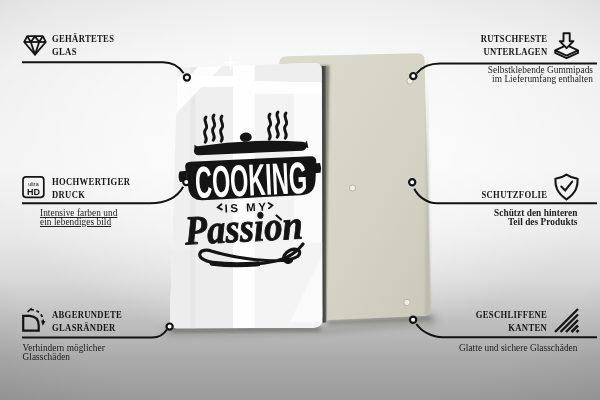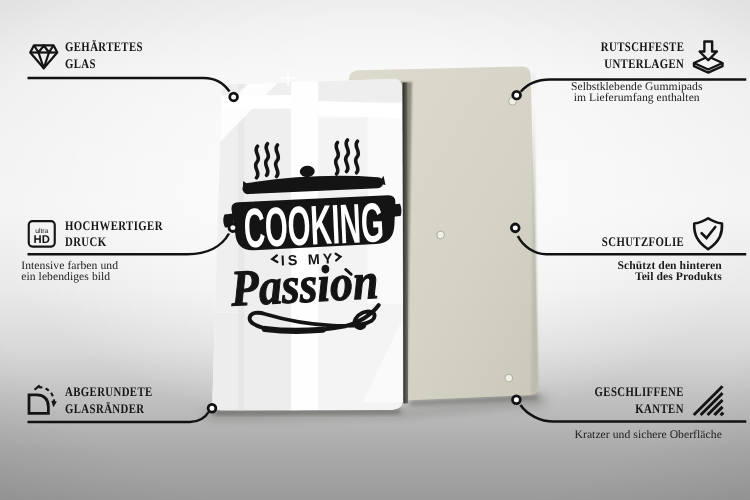--- a/index.html
+++ b/index.html
@@ -205,29 +205,30 @@
       <path d="M571.5,332 L578,325.5" stroke-width="2.5"></path>
       <path d="M576.5,332.2 L578.6,330.1" stroke-width="2.5"></path>
     </g>
   </svg>
 
   <div class="t title L tL" style="left:52px;top:31.5px;">GEHÄRTETES<br>GLAS</div>
 
 
   <div class="t title L tL" style="left:52px;top:174.5px;">HOCHWERTIGER<br>DRUCK</div>
 
-  <div class="t desc L" style="left:17px;top:209px;">Intensive farben und<br>ein lebendiges bild</div>
+  <div class="t desc L" style="left:40px;top:209px;text-decoration:underline;">Intensive farben und<br>ein lebendiges bild</div>
 
   <div class="t title L tL" style="left:52px;top:308px;">ABGERUNDETE<br>GLASRÄNDER</div>
 
+  <div class="t desc L" style="left:22.5px;top:344px;">Verhindern möglicher<br>Glasschäden</div>
 
   <div class="t title R tR" style="right:52.5px;top:31.5px;">RUTSCHFESTE<br>UNTERLAGEN</div>
 
-  <div class="t desc R" style="right:38px;top:66px;text-align:center;">Selbstklebende Gummipads<br>im Lieferumfang enthalten</div>
+  <div class="t desc R" style="right:7px;top:66px;">Selbstklebende Gummipads<br>im Lieferumfang enthalten</div>
 
   <div class="t title R tR" style="right:52.5px;top:187.5px;">SCHUTZFOLIE</div>
 
   <div class="t desc R" style="right:22.5px;top:209px;font-weight:bold;">Schützt den hinteren<br>Teil des Produkts</div>
 
   <div class="t title R tR" style="right:52.5px;top:308px;">GESCHLIFFENE<br>KANTEN</div>
 
-  <div class="t desc R" style="right:22.5px;top:344px;">Kratzer und sichere Oberfläche</div>
+  <div class="t desc R" style="right:22.5px;top:344px;">Glatte und sichere Glasschäden</div>
 </div>
 
 </body></html>

